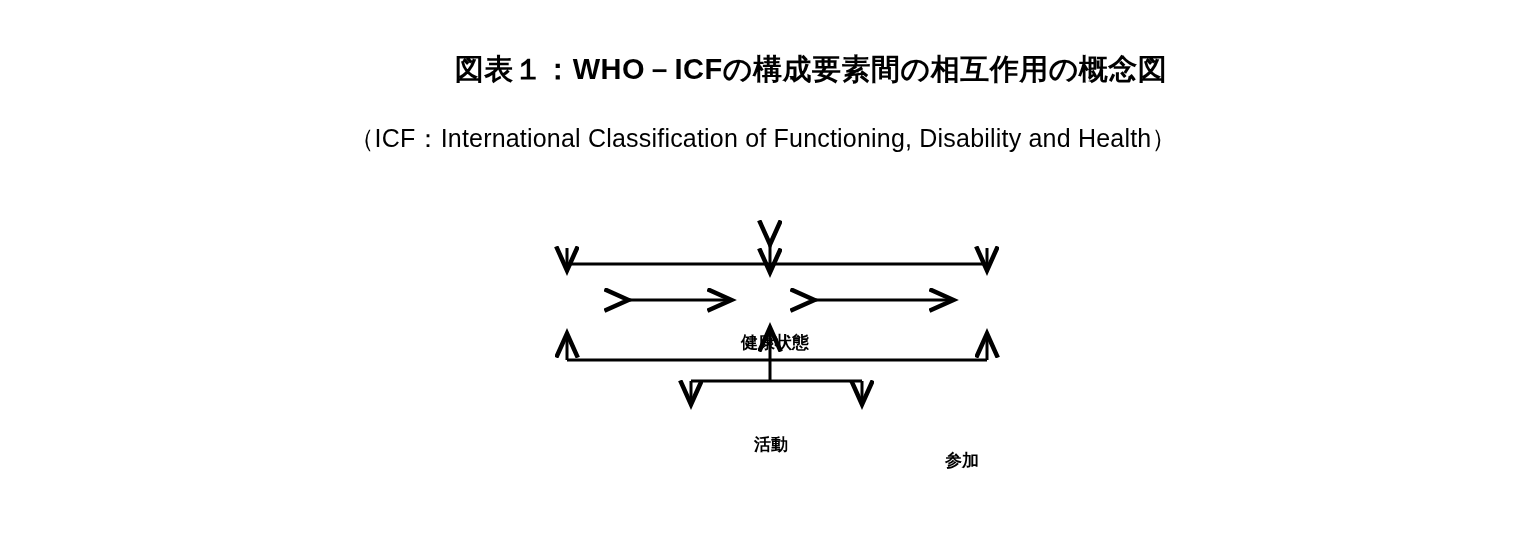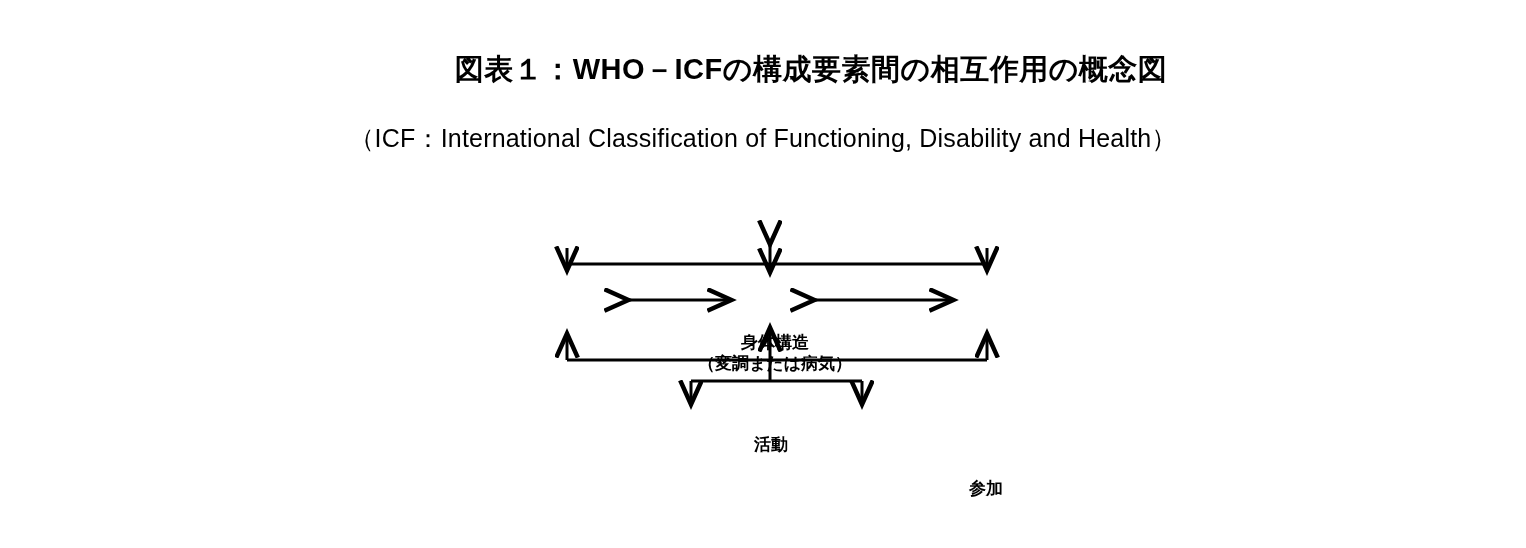--- a/index.html
+++ b/index.html
@@ -72,24 +72,23 @@
     left: 508px;
     top: 279px;
     width: 120px;
   }
   .node-activity {
     left: 726px;
     top: 274px;
     width: 90px;
   }
   .node-participation {
-    left: 938px;
+    left: 914px;
     top: 290px;
     width: 96px;
-    margin-top: 28px;
   }
   .source {
     position: absolute;
     left: 74px;
     top: 470px;
     font-size: 23px;
     letter-spacing: 0px;
     white-space: nowrap;
   }
 </style>
@@ -127,22 +126,21 @@
         <path d="M987,200 L987,176" marker-end="url(#ah)"></path>
         <path d="M567,200 L987,200"></path>
         <path d="M770,221 L770,170" marker-end="url(#ah)"></path>
         <path d="M691,221 L862,221"></path>
         <path d="M691,221 L691,242" marker-end="url(#ah)"></path>
         <path d="M862,221 L862,242" marker-end="url(#ah)"></path>
       </g>
     </svg>
 
     <div class="node node-health">
-      <div>身体構造</div>
-      <div>（変調または病気）</div>
+      <div>健康状態</div>
     </div>
 
 
     <div class="node node-activity">活動</div>
 
     <div class="node node-participation">参加</div>
 
   </div>
 
 

